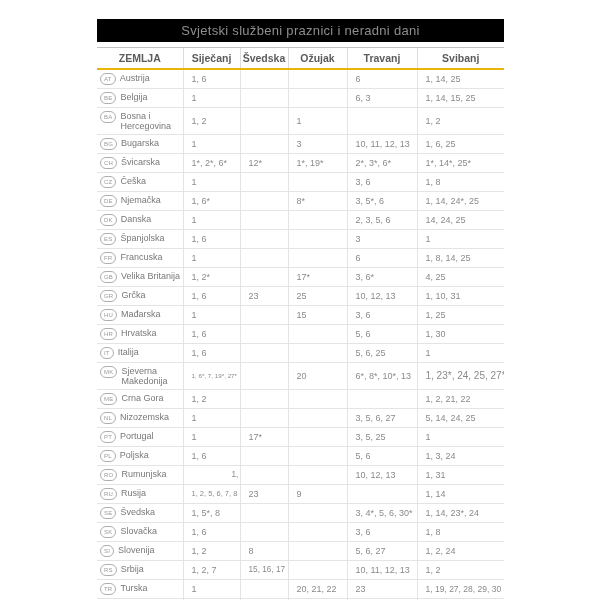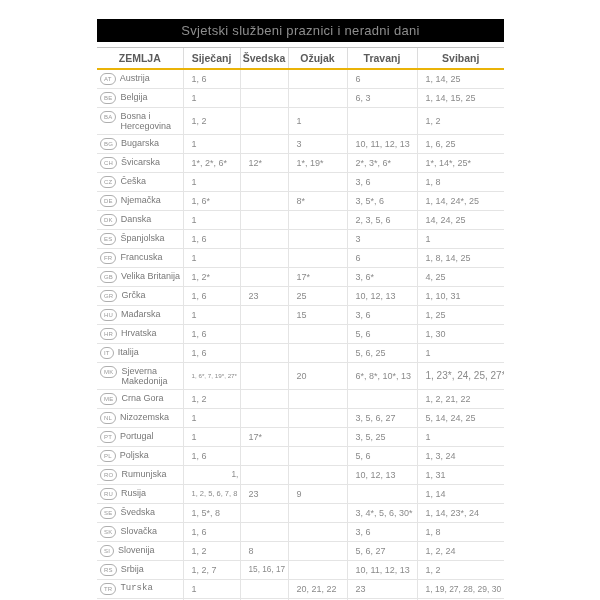--- a/index.html
+++ b/index.html
@@ -462,21 +462,21 @@
     <td class="cell-months" style="font-size: 8.25px;">15, 16, 17</td>
     <td class="cell-months"></td>
     <td class="cell-months">10, 11, 12, 13</td>
     <td class="cell-months">1, 2</td>
   </tr>
 
   <tr>
     <td class="cell-country">
       <span class="country-wrap">
         <span class="code-badge">TR</span>
-        <span class="country-name" style="white-space: nowrap; font-family: Liberation Mono, monospace;">Turska</span>
+        <span class="country-name" style="white-space: nowrap;">Turska</span>
       </span>
     </td>
     <td class="cell-months">1</td>
     <td class="cell-months"></td>
     <td class="cell-months">20, 21, 22</td>
     <td class="cell-months">23</td>
     <td class="cell-months" style="font-size: 8.5px;">1, 19, 27, 28, 29, 30</td>
   </tr>
 
   <tr>

